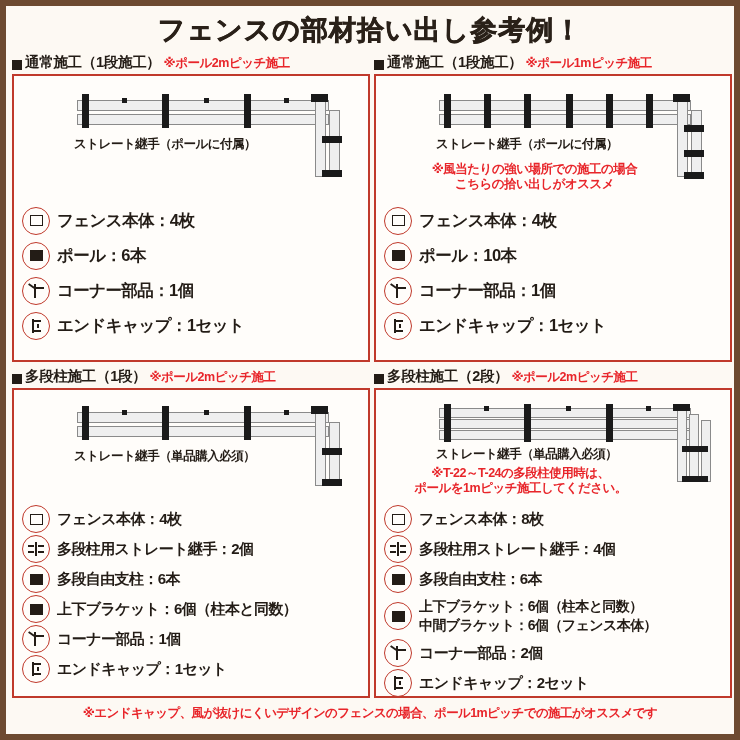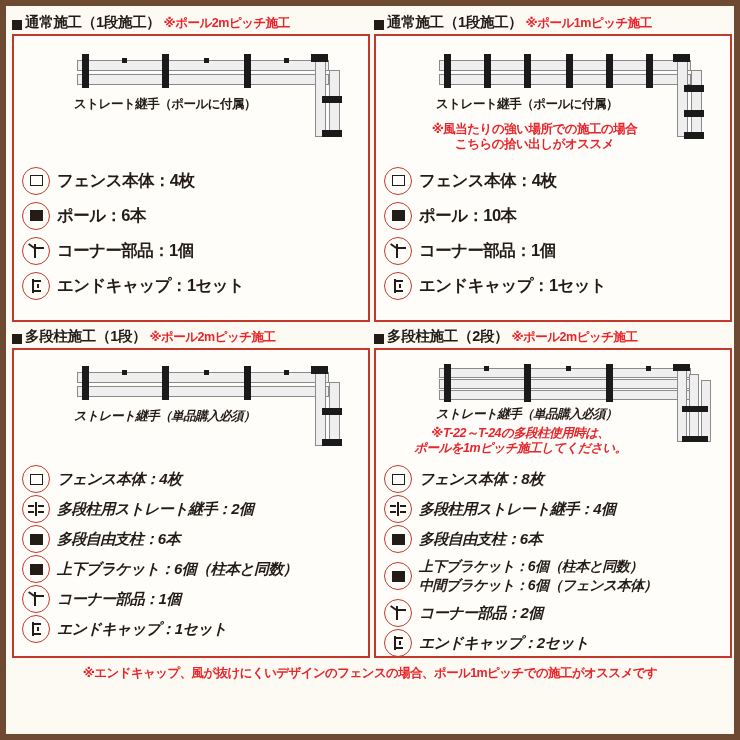--- a/index.html
+++ b/index.html
@@ -64,21 +64,21 @@
     font-size:12.5px;font-weight:bold;color:#e8252a;
     margin-left:3px;letter-spacing:-0.5px;
   }
   .panel-body{
     border:2px solid #c0392b;
     background:#fffdfa;
     box-sizing:border-box;
     padding:14px 8px 6px 8px;
   }
   .panel-body.h1{height:288px;}
-  .panel-body.h2{height:310px;font-style:italic;}
+  .panel-body.h2{height:310px;}
 
   
   .diagram{
     position:relative;
     height:105px;
   }
   .rail{
     position:absolute;
     background:#efefef;
     border:1px solid #8a8a8a;
@@ -156,20 +156,23 @@
     font-size:12.5px;font-weight:bold;color:#e8252a;
     letter-spacing:-0.6px;white-space:nowrap;
   }
 </style>
 </head>
 <body>
 
 <div class="page">
   <div class="inner">
 
+    <div class="title-bar">
+      <div class="title-text">フェンスの部材拾い出し参考例！</div>
+    </div>
 
     <div class="grid">
 
       <div class="panel">
         <div class="panel-head">
           <span class="sq"></span>
           <span class="panel-title">通常施工（1段施工）</span>
           <span class="panel-note">※ポール2mピッチ施工</span>
         </div>
         <div class="panel-body h1">

